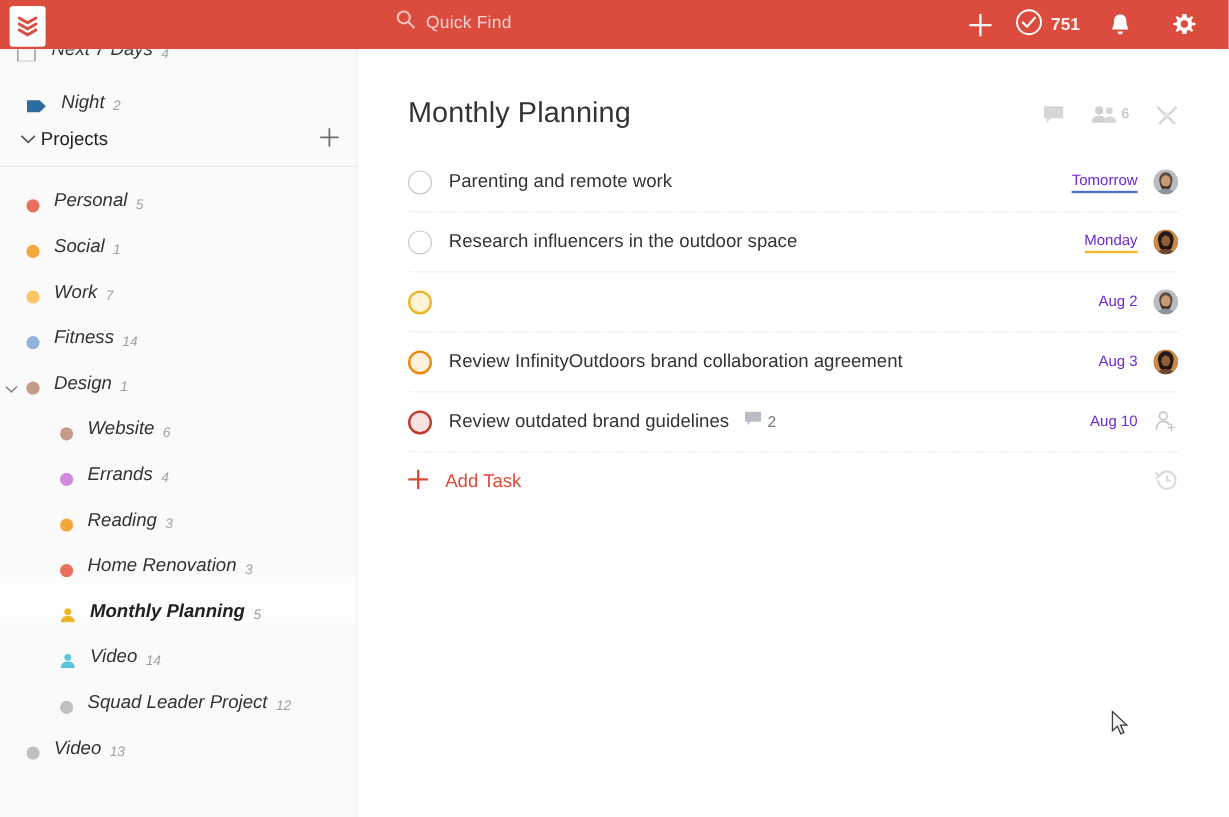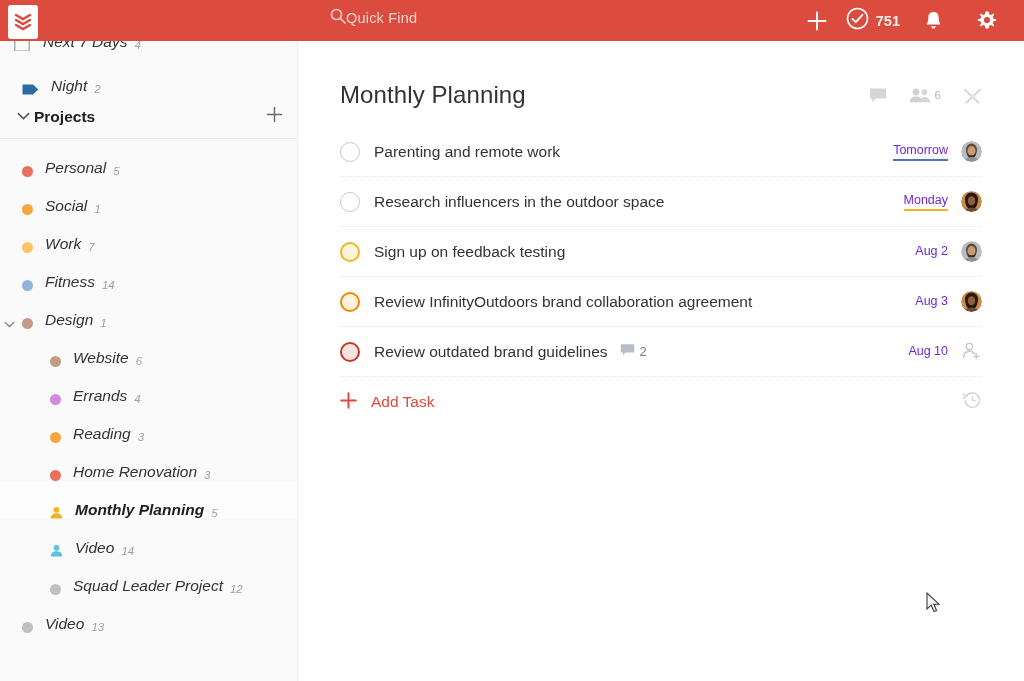--- a/index.html
+++ b/index.html
@@ -19,21 +19,21 @@
   }
   .logo-box {
     width: 30px; height: 34px; margin-left: 8px; margin-top: 2px;
     background: #fdfdfd; border-radius: 3px;
     display: flex; flex-direction: column; align-items: center; justify-content: center;
     flex: 0 0 auto;
   }
   .logo-box svg { display: block; }
   .quickfind {
     position: absolute; left: 330px; top: 8px;
-    display: flex; align-items: center; 
+    display: flex; align-items: center; gap: 9px;
     cursor: text;
   }
   .quickfind .qf-label {
     color: #f6d3cf; font-size: 14.5px; letter-spacing: .2px;
   }
   .topbar-right {
     position: absolute; right: 10px; top: 0; height: 41px;
     display: flex; align-items: center; gap: 0px;
   }
   .tb-btn {
@@ -61,21 +61,21 @@
   .sb-count { font-size: 11.5px; color: #a0a0a0; margin-left: 7px; }
   .sb-row.selected { background: #fdfdfd; }
   .sb-row.selected .sb-label { font-weight: bold; color: #202020; }
 
   .sb-section {
     display: flex; align-items: center; height: 44px;
     padding-left: 12px; padding-right: 14px;
     border-bottom: 1px solid #ececec; cursor: pointer;
   }
   .sb-section .caret { width: 22px; display:flex; align-items:center; justify-content:center; }
-  .sb-section .sec-title { font-size: 15.5px; font-weight: bold; color: #202020; }
+  .sb-section .sec-title { font-size: 15.5px; font-weight: normal; color: #202020; }
   .sb-section .plus { margin-left: auto; cursor: pointer; }
 
   .dot { width: 11px; height: 11px; border-radius: 50%; flex: 0 0 auto; }
   .tag-icon { width: 17px; height: 13px; flex:0 0 auto; }
   .indent-0 { margin-left: 8px; }
   .indent-1 { margin-left: 36px; }
   .gap { margin-left: 12px; }
   .row-caret { position: absolute; left: 0px; width: 18px; display: flex; justify-content: center; }
 
   
@@ -378,21 +378,20 @@
                   <ellipse cx="10.5" cy="9.8" rx="3.7" ry="4.6" fill="#8f5f3c"></ellipse>
                   <path d="M4.4 9.6 C4.4 15.4 7 18.4 10.5 18.4 C14 18.4 16.6 15.4 16.6 9.6 C15.4 13.6 13.2 14.6 10.5 14.6 C7.8 14.6 5.6 13.6 4.4 9.6 Z" fill="#1d1410"></path>
                   <ellipse cx="10.5" cy="22.4" rx="8" ry="6" fill="#6b4a33"></ellipse>
                 </g>
               </svg>
             </span>
           </div>
         </div>
         <div class="task">
           <div class="chk p3"></div>
-          <span class="task-text">Sign up on feedback testing</span>
           <div class="task-right">
             <span class="due">Aug 2</span>
             <span class="avatar">
               <svg width="21" height="21" viewBox="0 0 21 21">
                 <defs>
                   <clipPath id="cm">
                     <circle cx="10.5" cy="10.5" r="10.5"></circle>
                   </clipPath>
                 </defs>
                 <g clip-path="url(#cm)">

